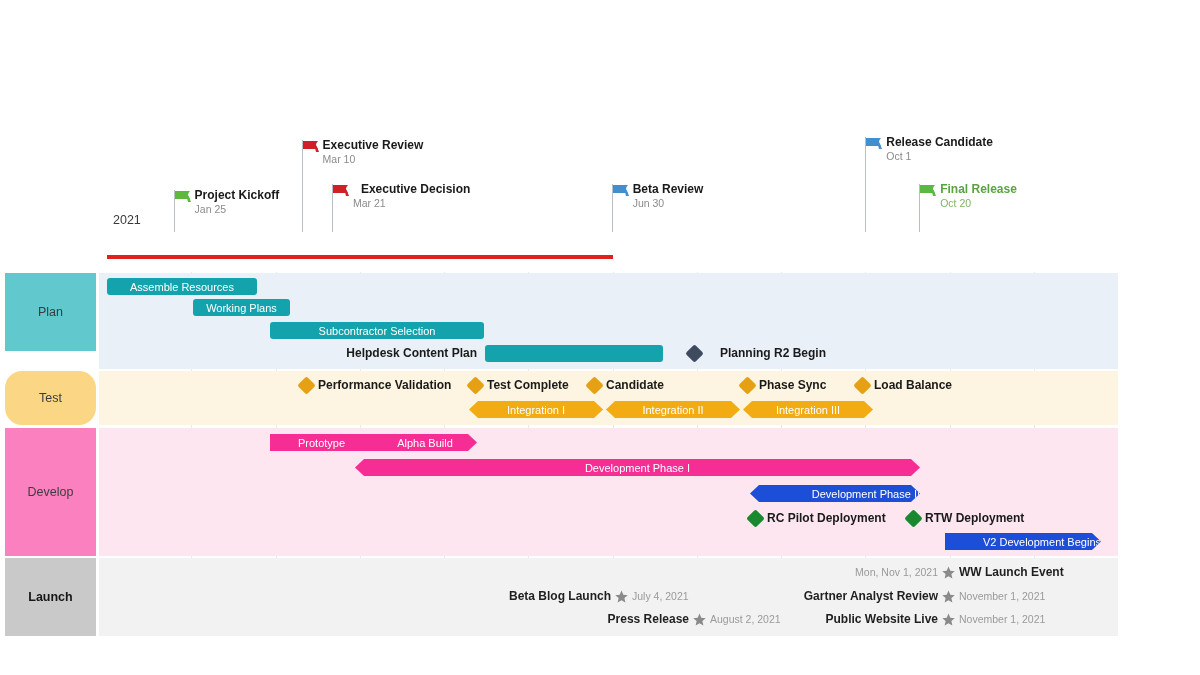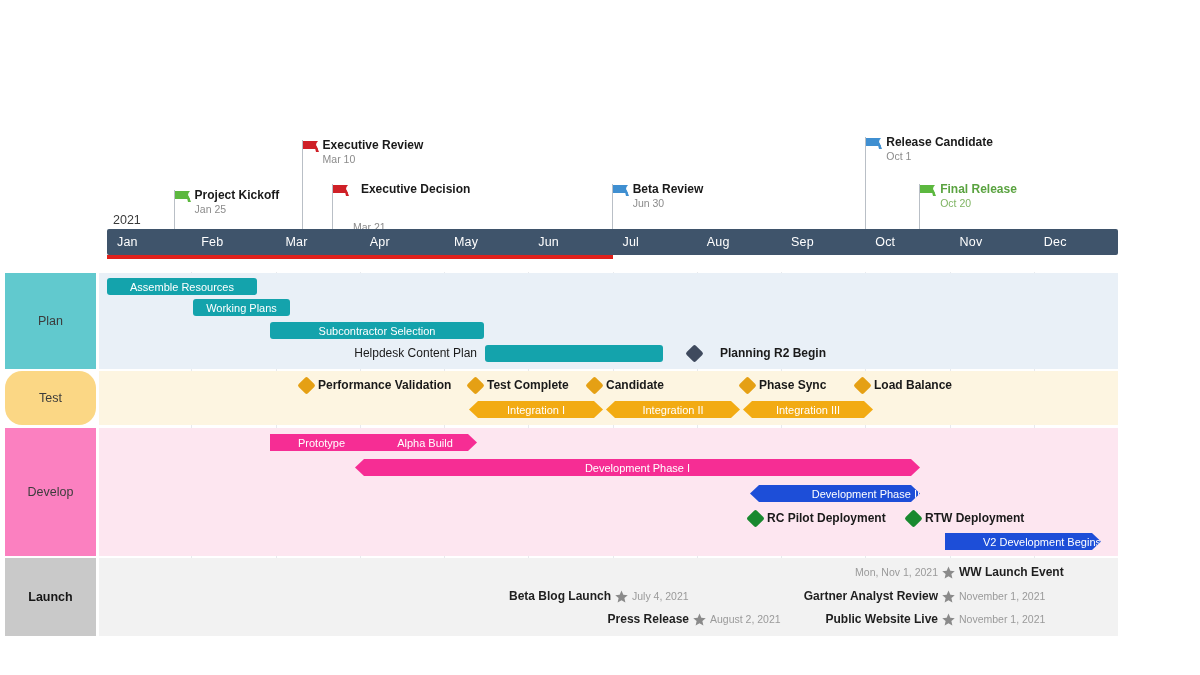--- a/index.html
+++ b/index.html
@@ -127,21 +127,21 @@
 
   
   .bar-dia {
     width: 12px; height: 12px;
     transform: rotate(45deg);
     background: #3f4a5e;
     border-radius: 2px;
   }
 
   .bar-outside-label {
-    font-size: 12px; font-weight: normal;
+    font-size: 12px; font-weight: bold;
     color: #1a1a1a; white-space: nowrap;
   }
 
   
   .star { width: 15px; height: 15px; display:block; }
   .launch-title {
     font-size: 12px; font-weight: bold; color: #1f1f1f;
     white-space: nowrap;
   }
   .launch-date {
@@ -162,21 +162,21 @@
       <div class="abs gridline" style="left: 612.5px; top: 272px; height: 364px;"></div>
       <div class="abs gridline" style="left: 696.75px; top: 272px; height: 364px;"></div>
       <div class="abs gridline" style="left: 781px; top: 272px; height: 364px;"></div>
       <div class="abs gridline" style="left: 865.25px; top: 272px; height: 364px;"></div>
       <div class="abs gridline" style="left: 949.5px; top: 272px; height: 364px;"></div>
       <div class="abs gridline" style="left: 1033.75px; top: 272px; height: 364px;"></div>
     </div>
 
   <div id="rowbands">
       <div class="abs row-band" style="top: 273px; height: 96px; background: rgb(233, 240, 247);"></div>
-      <div class="abs row-label" style="top: 273px; height: 96px; background: rgb(97, 201, 206);">Plan</div>
+      <div class="abs row-label" style="top: 273px; height: 78px; background: rgb(97, 201, 206);">Plan</div>
       <div class="abs row-band" style="top: 371px; height: 54px; background: rgb(253, 245, 225);"></div>
       <div class="abs row-label" style="top: 371px; height: 54px; background: rgb(251, 215, 133); border-radius: 17px;">Test</div>
       <div class="abs row-band" style="top: 428px; height: 128px; background: rgb(253, 230, 240);"></div>
       <div class="abs row-label" style="top: 428px; height: 128px; background: rgb(251, 128, 192);">Develop</div>
       <div class="abs row-band" style="top: 558px; height: 78px; background: rgb(242, 242, 242);"></div>
       <div class="abs row-label launch" style="top: 558px; height: 78px; background: rgb(201, 201, 201);">Launch</div>
     </div>
 
   <div id="flags">
       <div class="abs flag-stem" style="left: 173.558px; top: 190px; height: 42px;"></div>
@@ -192,21 +192,21 @@
           <path d="M11 2 Q14 6 16 12 L13 12 Q12 7 10 4 Z" fill="#cf2027"></path>
         </svg></div>
       <div class="abs flag-title" style="left: 322.618px; top: 138px;">Executive Review</div>
       <div class="abs flag-date" style="left: 322.618px; top: 153px;">Mar 10</div>
       <div class="abs flag-stem" style="left: 331.947px; top: 184px; height: 48px;"></div>
       <div class="abs" style="left: 332.947px; top: 184px;"><svg class="flag-glyph" viewBox="0 0 17 14">
           <path d="M0 1 L15 1 Q11 5 15 9 L0 9 Z" fill="#cf2027"></path>
           <path d="M11 2 Q14 6 16 12 L13 12 Q12 7 10 4 Z" fill="#cf2027"></path>
         </svg></div>
       <div class="abs flag-title" style="left: 352.947px; top: 182px; padding-left: 8px;">Executive Decision</div>
-      <div class="abs flag-date" style="left: 352.947px; top: 197px; margin-top: 24px;">Mar 21</div>
+      <div class="abs flag-date" style="left: 352.947px; top: 197px;">Mar 21</div>
       <div class="abs flag-stem" style="left: 611.658px; top: 184px; height: 48px;"></div>
       <div class="abs" style="left: 612.658px; top: 184px;"><svg class="flag-glyph" viewBox="0 0 17 14">
           <path d="M0 1 L15 1 Q11 5 15 9 L0 9 Z" fill="#3f8fd1"></path>
           <path d="M11 2 Q14 6 16 12 L13 12 Q12 7 10 4 Z" fill="#3f8fd1"></path>
         </svg></div>
       <div class="abs flag-title" style="left: 632.658px; top: 182px;">Beta Review</div>
       <div class="abs flag-date" style="left: 632.658px; top: 197px;">Jun 30</div>
       <div class="abs flag-stem" style="left: 865.25px; top: 137px; height: 95px;"></div>
       <div class="abs" style="left: 866.25px; top: 137px;"><svg class="flag-glyph" viewBox="0 0 17 14">
           <path d="M0 1 L15 1 Q11 5 15 9 L0 9 Z" fill="#3f8fd1"></path>
@@ -218,34 +218,20 @@
       <div class="abs" style="left: 920.17px; top: 184px;"><svg class="flag-glyph" viewBox="0 0 17 14">
           <path d="M0 1 L15 1 Q11 5 15 9 L0 9 Z" fill="#5cb83f"></path>
           <path d="M11 2 Q14 6 16 12 L13 12 Q12 7 10 4 Z" fill="#5cb83f"></path>
         </svg></div>
       <div class="abs flag-title green" style="left: 940.17px; top: 182px;">Final Release</div>
       <div class="abs flag-date green" style="left: 940.17px; top: 197px;">Oct 20</div>
     </div>
 
   <div class="abs year-label">2021</div>
 
-  <div class="abs tl-bar" id="tlbar" style="background: rgb(63, 84, 107);">
-      <div class="tl-month" style="left: 0px; width: 84.25px;">Jan</div>
-      <div class="tl-month" style="left: 84.25px; width: 84.25px;">Feb</div>
-      <div class="tl-month" style="left: 168.5px; width: 84.25px;">Mar</div>
-      <div class="tl-month" style="left: 252.75px; width: 84.25px;">Apr</div>
-      <div class="tl-month" style="left: 337px; width: 84.25px;">May</div>
-      <div class="tl-month" style="left: 421.25px; width: 84.25px;">Jun</div>
-      <div class="tl-month" style="left: 505.5px; width: 84.25px;">Jul</div>
-      <div class="tl-month" style="left: 589.75px; width: 84.25px;">Aug</div>
-      <div class="tl-month" style="left: 674px; width: 84.25px;">Sep</div>
-      <div class="tl-month" style="left: 758.25px; width: 84.25px;">Oct</div>
-      <div class="tl-month" style="left: 842.5px; width: 84.25px;">Nov</div>
-      <div class="tl-month" style="left: 926.75px; width: 84.25px;">Dec</div>
-    </div>
   <div class="abs tl-progress" id="tlprog" style="width: 505.5px; background: rgb(224, 32, 27);"></div>
 
   <div id="content">
       <div class="abs" style="left: 107px; top: 278px;">
         <div class="bar teal " style="width: 150px; position: relative;">
           <span>Assemble Resources</span>
         </div>
       </div>
       <div class="abs" style="left: 193px; top: 299px;">
         <div class="bar teal " style="width: 97px; position: relative;">

